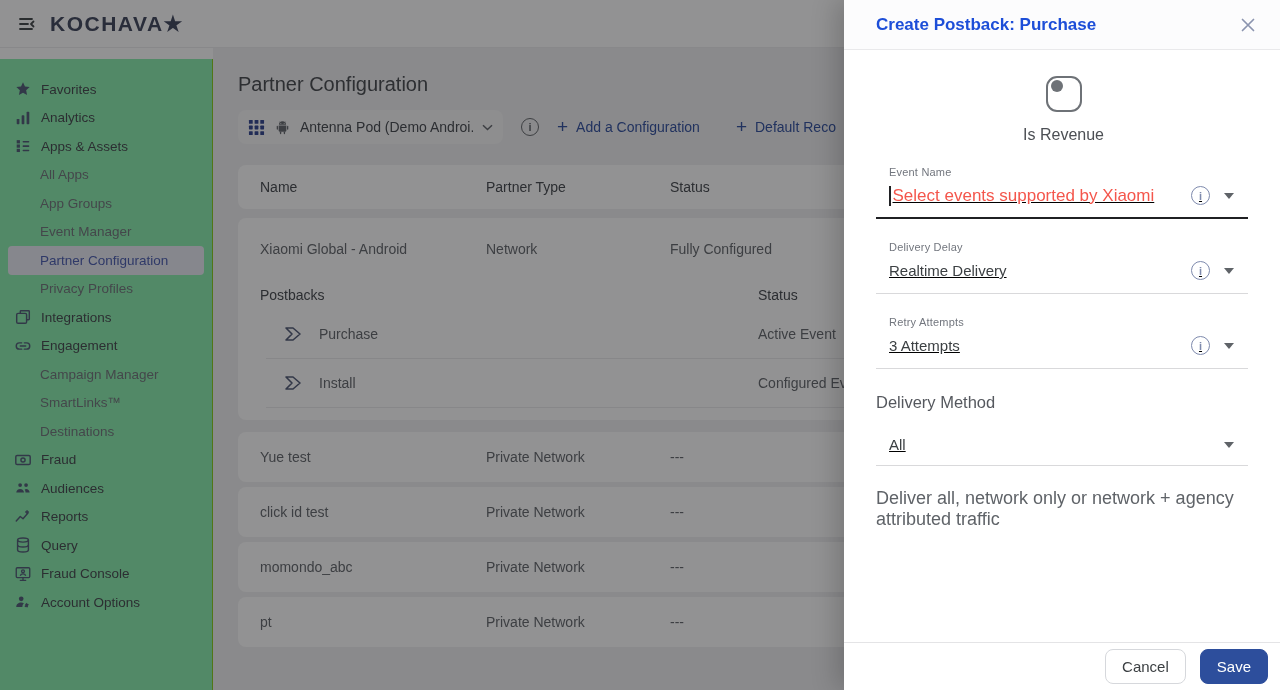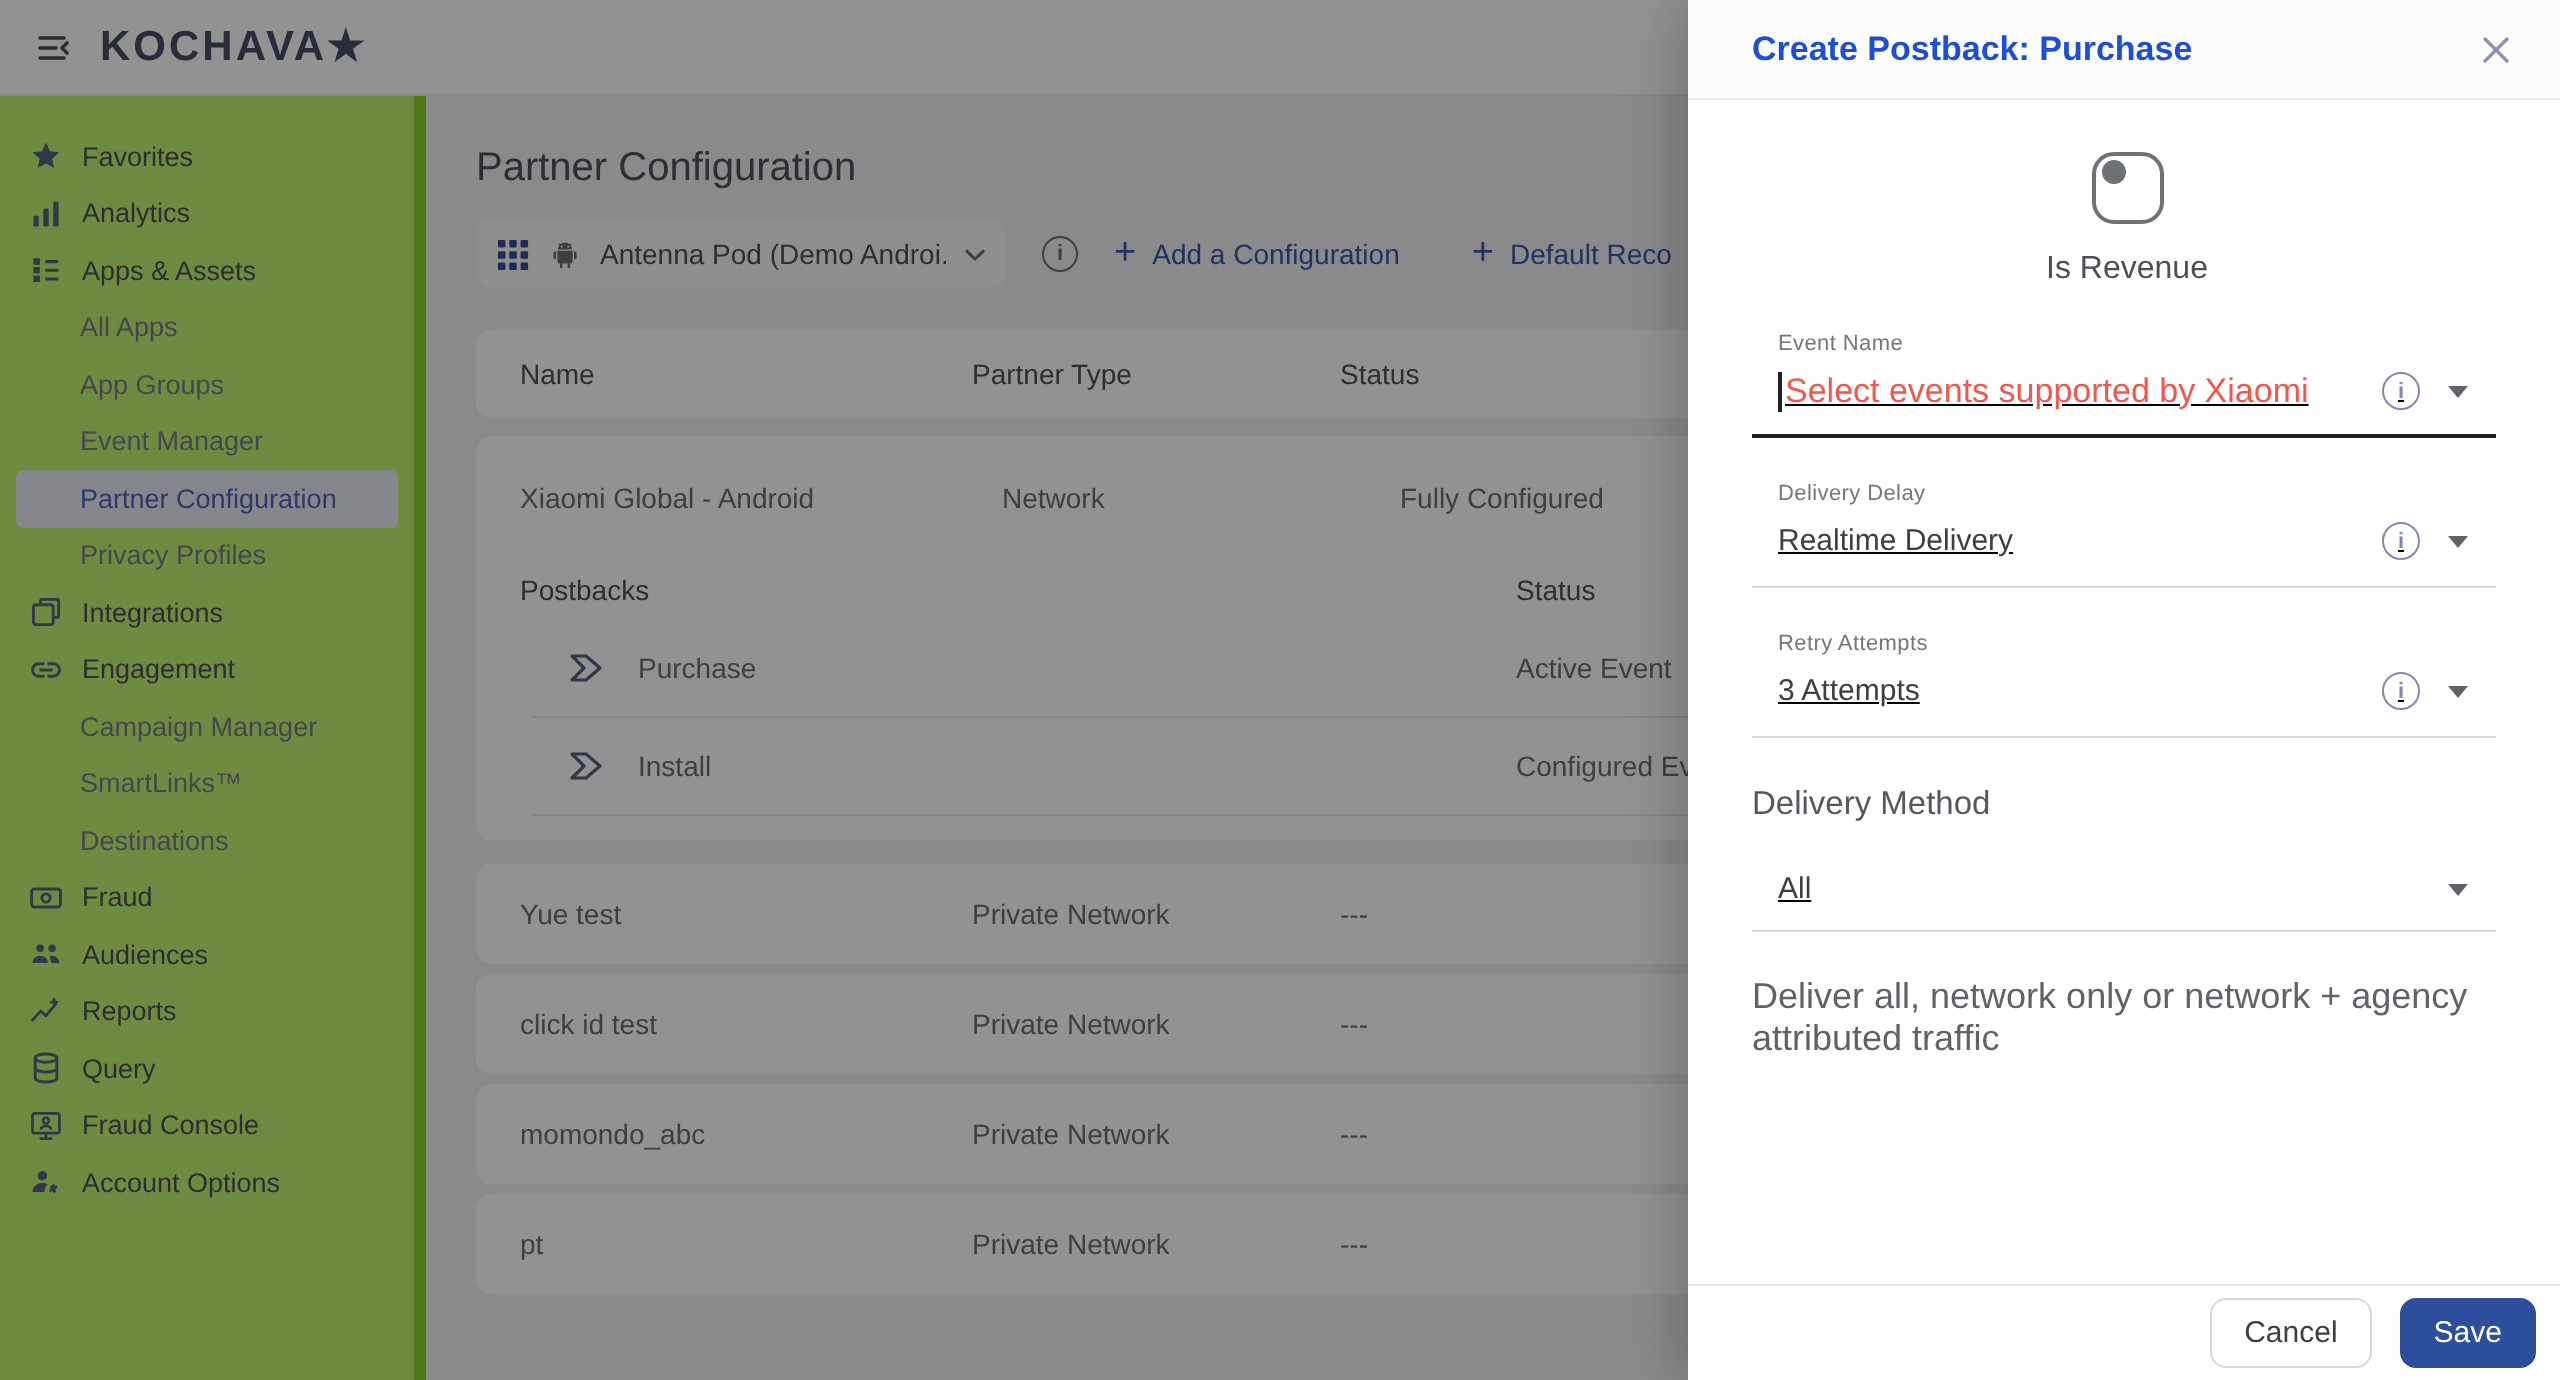--- a/index.html
+++ b/index.html
@@ -4,21 +4,21 @@
 <style>
   * { margin:0; padding:0; box-sizing:border-box; }
   html,body { width:1280px; height:690px; }
   body { font-family:"Liberation Sans", sans-serif; background:#fff; position:relative; overflow:hidden; }
 
   
   .topbar { position:absolute; top:0; left:0; right:0; height:48px; background:#fff; display:flex; align-items:center; padding-left:16px; gap:12px; border-bottom:1px solid #ececee; z-index:1; }
   .brand { font-size:21px; font-weight:bold; letter-spacing:1.5px; color:#3a4158; }
 
   
-  .sidebar { position:absolute; top:48px; left:0; bottom:0; width:213px; background:#bef264; border-right:6px solid #84cc16; padding-top:16px; z-index:1; }
+  .sidebar { position:absolute; top:59px; left:0; bottom:0; width:213px; background:#86efac; border-right:1px solid #84cc16; padding-top:16px; z-index:1; }
   .side-item { height:28.5px; display:flex; align-items:center; margin:0 8px; padding-left:6px; border-radius:4px; gap:9px; font-size:13.5px; color:#3f4348; cursor:pointer; white-space:nowrap; }
   .side-item .sicon { width:18px; height:18px; flex:0 0 18px; display:flex; align-items:center; justify-content:center; }
   .side-item.sub { padding-left:32px; color:#6d7177; }
   .side-item.active { background:#e9ebf3; color:#4457ae; font-weight:500; }
 
   
   .main { position:absolute; top:48px; left:213px; right:0; bottom:0; background:#f0f0f1; padding:24px 26px 0 25px; overflow:hidden; }
   .page-title { font-size:20px; line-height:24px; font-weight:400; color:#404449; }
   .toolbar { margin-top:14px; height:34px; display:flex; align-items:center; gap:18px; }
   .app-chip { height:34px; width:265px; background:#f7f7f8; border-radius:8px; display:flex; align-items:center; gap:9px; padding:0 10px; cursor:pointer; }
@@ -29,21 +29,21 @@
   .link-btn.second { margin-left:18px; }
 
   .card { background:#fff; border-radius:8px; }
   .thead { margin-top:21px; height:44px; display:flex; align-items:center; font-size:14px; font-weight:500; color:#3f4348; }
   .col-name { width:248px; padding-left:22px; }
   .col-type { width:184px; }
   .col-status { flex:1; }
   .cell { font-size:14px; color:#5f6368; }
 
   .expanded { margin-top:9px; padding-bottom:12px; }
-  .exp-main-row { height:62px; display:flex; align-items:center;gap:15px; }
+  .exp-main-row { height:62px; display:flex; align-items:center; }
   .pb-header { height:30px; display:flex; align-items:center; }
   .pb-title { flex:1; padding-left:22px; font-size:14px; font-weight:500; color:#3f4348; }
   .pb-status-col { width:496px; font-size:14px; font-weight:500; color:#3f4348; }
   .pb-row { height:48px; display:flex; align-items:center; }
   .pb-name-cell { flex:1; padding-left:45px; display:flex; align-items:center; gap:16px; font-size:14px; color:#5f6368; }
   .pb-status-cell { width:496px; font-size:14px; color:#5f6368; white-space:nowrap; }
   .pb-divider { height:1px; background:#ebebec; margin-left:28px; }
 
   .simple-card { height:50px; margin-top:5px; display:flex; align-items:center; }
   .simple-card.first { margin-top:12px; }

